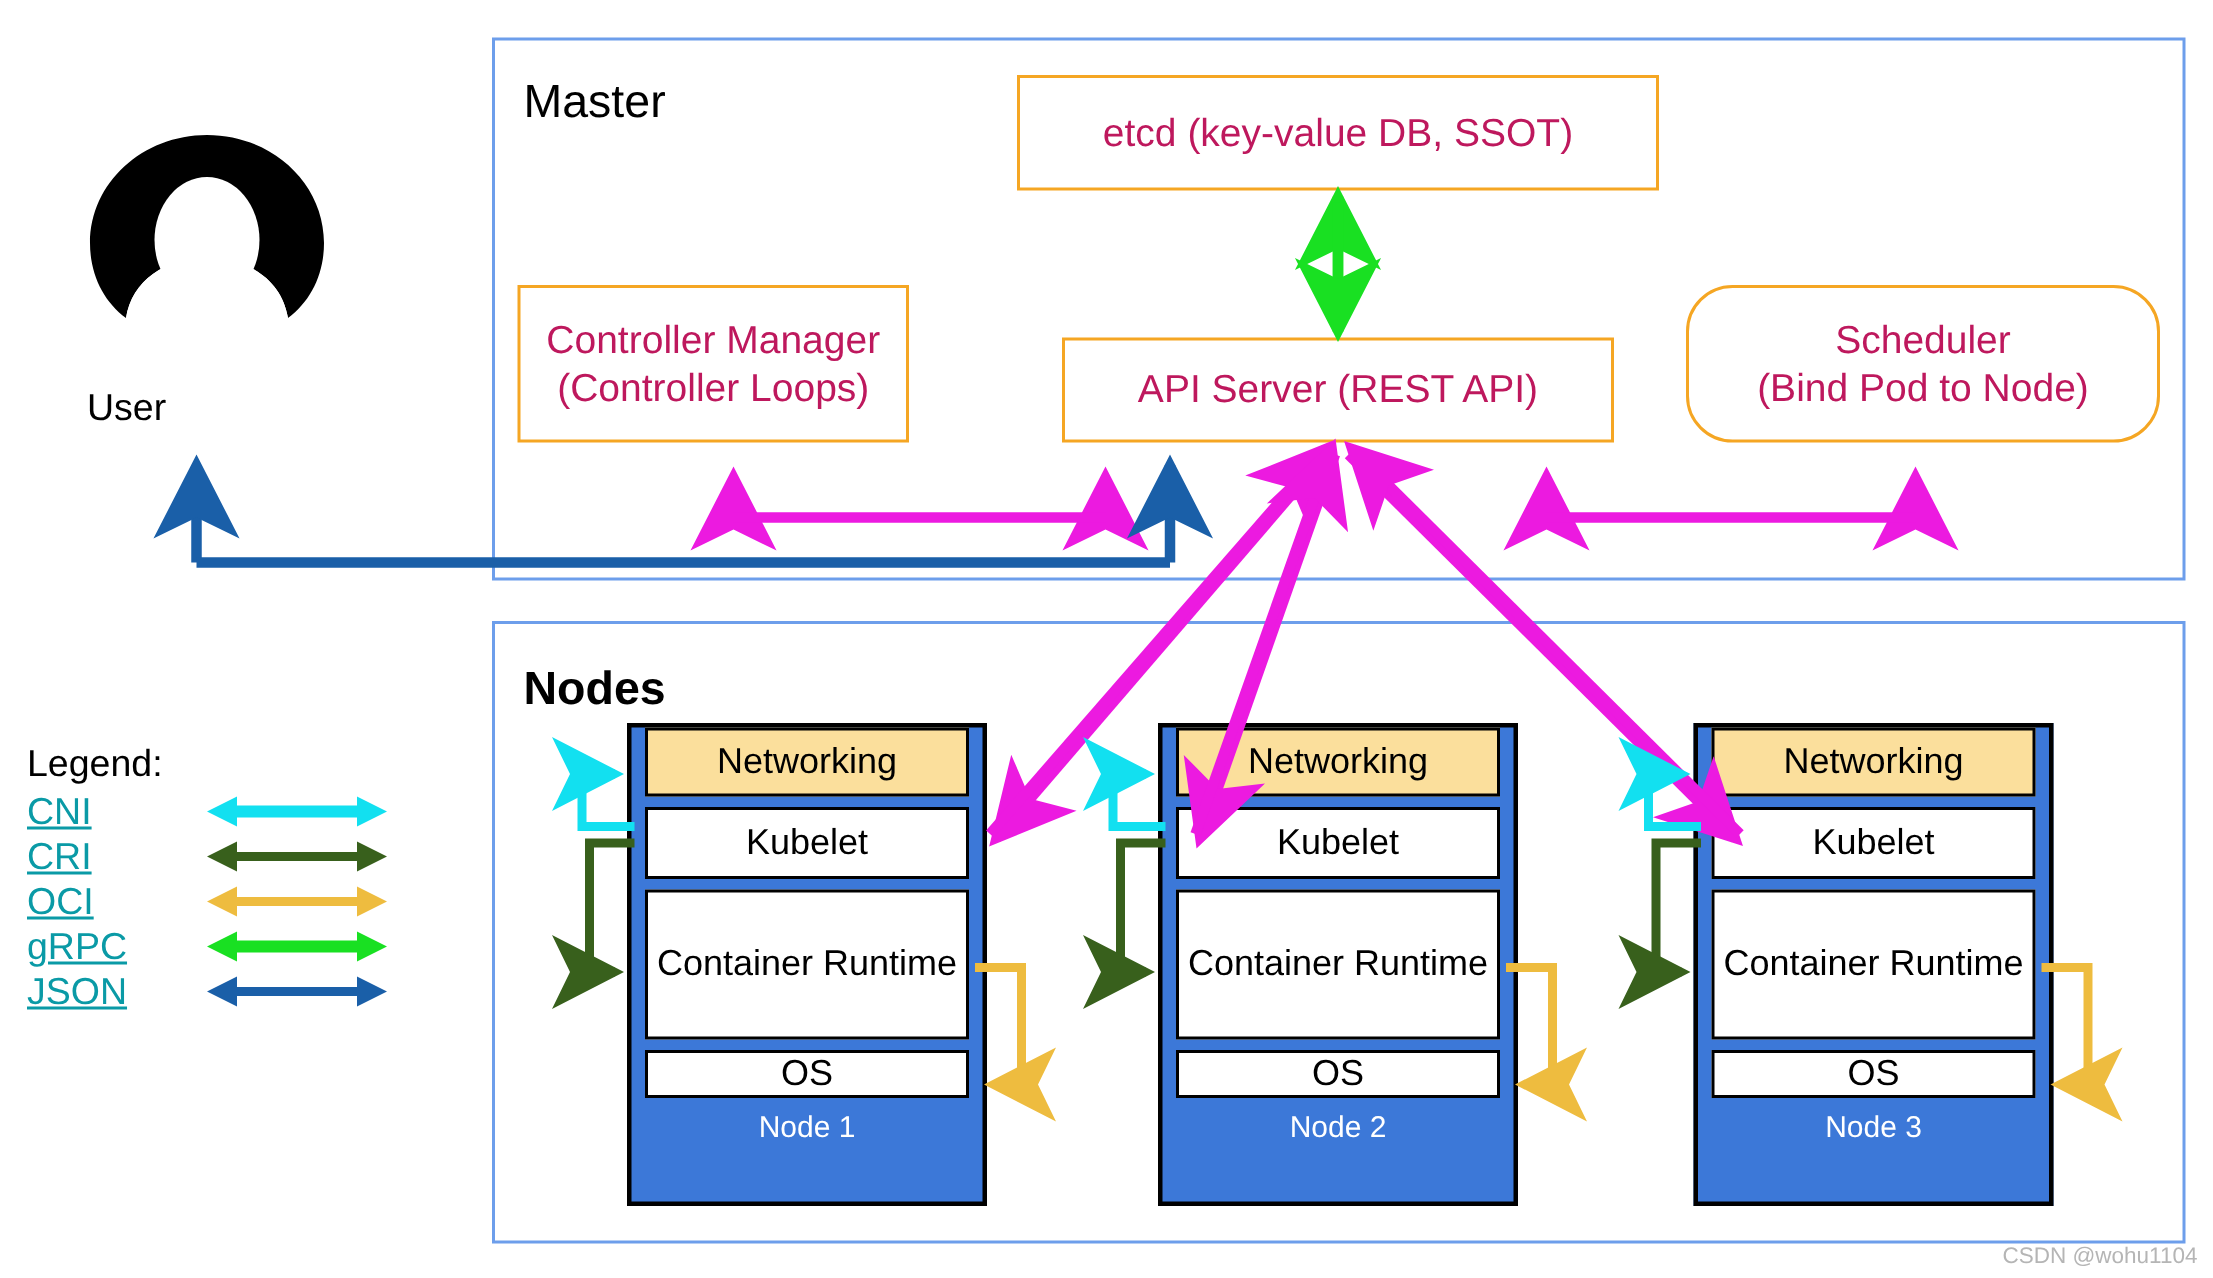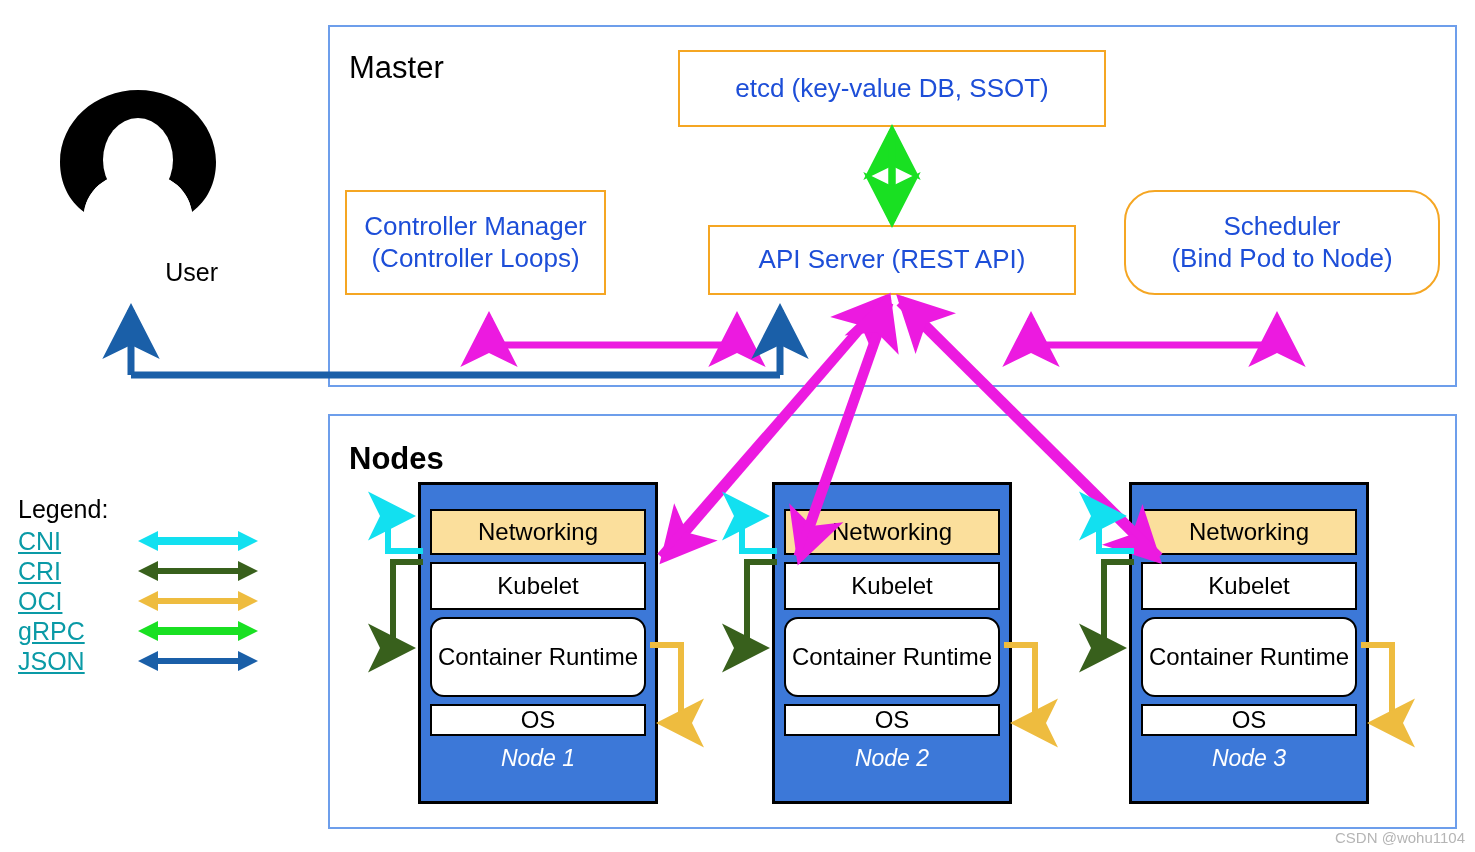--- a/index.html
+++ b/index.html
@@ -48,74 +48,73 @@
   
   .mbox {
     position: absolute;
     border: 2px solid #f5a623;
     background: #ffffff;
     box-sizing: border-box;
     display: flex;
     align-items: center;
     justify-content: center;
     text-align: center;
-    color: #1d4ed8;
+    color: #be185d;
     font-size: 26px;
     line-height: 1.22;
     z-index: 6;
   }
   .mbox span { display: block; }
 
   
   .user-avatar {
     position: absolute;
     z-index: 6;
   }
   .user-label {
     position: absolute;
     font-size: 25px;
     color: #000;
-    text-align: right;
+    text-align: left;
     width: 160px;
     z-index: 6;
   }
 
   
   .node {
     position: absolute;
     background: #3c78d8;
     border: 3px solid #000000;
     box-sizing: border-box;
     z-index: 6;
-    padding: 24px 9px 0 9px;
+    padding: 0 9px 0 9px;
   }
   .node-layer {
     border: 2px solid #000000;
     background: #ffffff;
     box-sizing: border-box;
     text-align: center;
     color: #000000;
     font-size: 24px;
     display: flex;
     align-items: center;
     justify-content: center;
     line-height: 1.18;
     margin-bottom: 7px;
   }
   .node-layer.networking { background: #fbdf9c; }
   .node-layer.l-net { height: 46px; }
   .node-layer.l-kubelet { height: 48px; }
-  .node-layer.l-runtime { height: 80px; border-radius: 14px; }
+  .node-layer.l-runtime { height: 100px; }
   .node-layer.l-os { height: 32px; margin-bottom: 6px; }
   .node-name {
     text-align: center;
     color: #ffffff;
-    font-size: 23px;
+    font-size: 20px;
     padding-top: 3px;
-    font-style: italic;
   }
 
   
   .legend {
     position: absolute;
     left: 18px;
     top: 495px;
     z-index: 8;
   }
   .legend-title {

